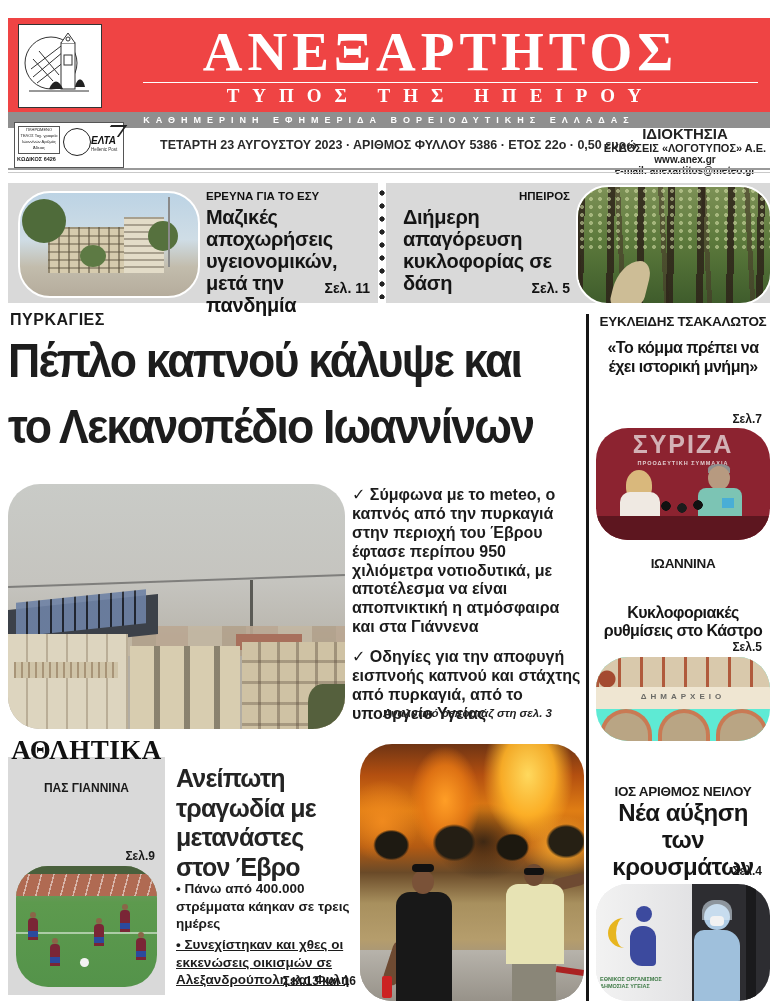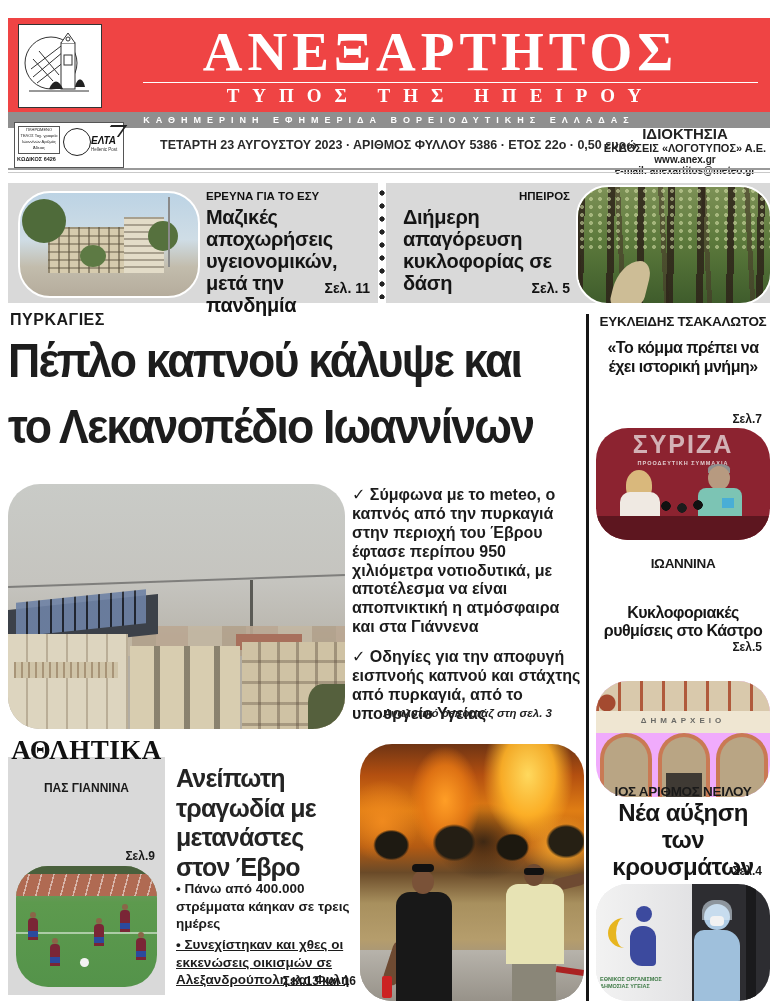--- a/index.html
+++ b/index.html
@@ -121,21 +121,21 @@
   .sp1-w-top{left:24px;top:64px;width:40px;height:28px;border-radius:10px 10px 0 0;background:#efe9e2;}
   .sp1-m-head{left:112px;top:38px;width:22px;height:24px;border-radius:50%;background:#b79a80;}
   .sp1-m-hair{left:112px;top:36px;width:22px;height:9px;border-radius:50% 50% 0 0;background:#8e8e8e;}
   .sp1-m-shirt{left:102px;top:60px;width:44px;height:30px;border-radius:8px 8px 0 0;background:#7cc4b4;}
   .sp1-mics{left:60px;top:72px;width:60px;height:18px;background:
       radial-gradient(circle 5px at 10px 6px,#111 4.5px,transparent 5px),
       radial-gradient(circle 5px at 26px 8px,#1c1c1c 4.5px,transparent 5px),
       radial-gradient(circle 5px at 42px 5px,#111 4.5px,transparent 5px);}
   .sp1-mic-blue{left:126px;top:70px;width:12px;height:10px;background:#49aed6;}
 
-  .sb-photo2{left:596px;top:657px;width:174px;height:116px;background:#f0abfc;margin-top:24px;}
+  .sb-photo2{left:596px;top:657px;width:174px;height:84px;background:#5eead4;}
   .sp2-arcade{left:0;top:0;width:174px;height:30px;background:
       radial-gradient(circle 9px at 11px 22px,#a44a30 8px,transparent 9px),
       repeating-linear-gradient(90deg,#b05a3c 0 3px,transparent 3px 22px),#d9c9ac;}
   .sp2-band{left:0;top:30px;width:174px;height:22px;background:#efe6d2;}
   .sp2-sign{left:0;top:35px;width:174px;text-align:center;font-size:8px;letter-spacing:4px;color:#6a6a66;font-weight:700;}
   .sp2-arch{top:56px;width:44px;height:60px;border-radius:24px 24px 0 0;background:#b9a584;
       box-shadow:0 0 0 4px #c97a54;}
   .sp2-dark{left:70px;top:92px;width:36px;height:24px;background:#3f3a34;}
 
   .sb-photo3{left:596px;top:884px;width:174px;height:117px;background:#e8e8ea;}

